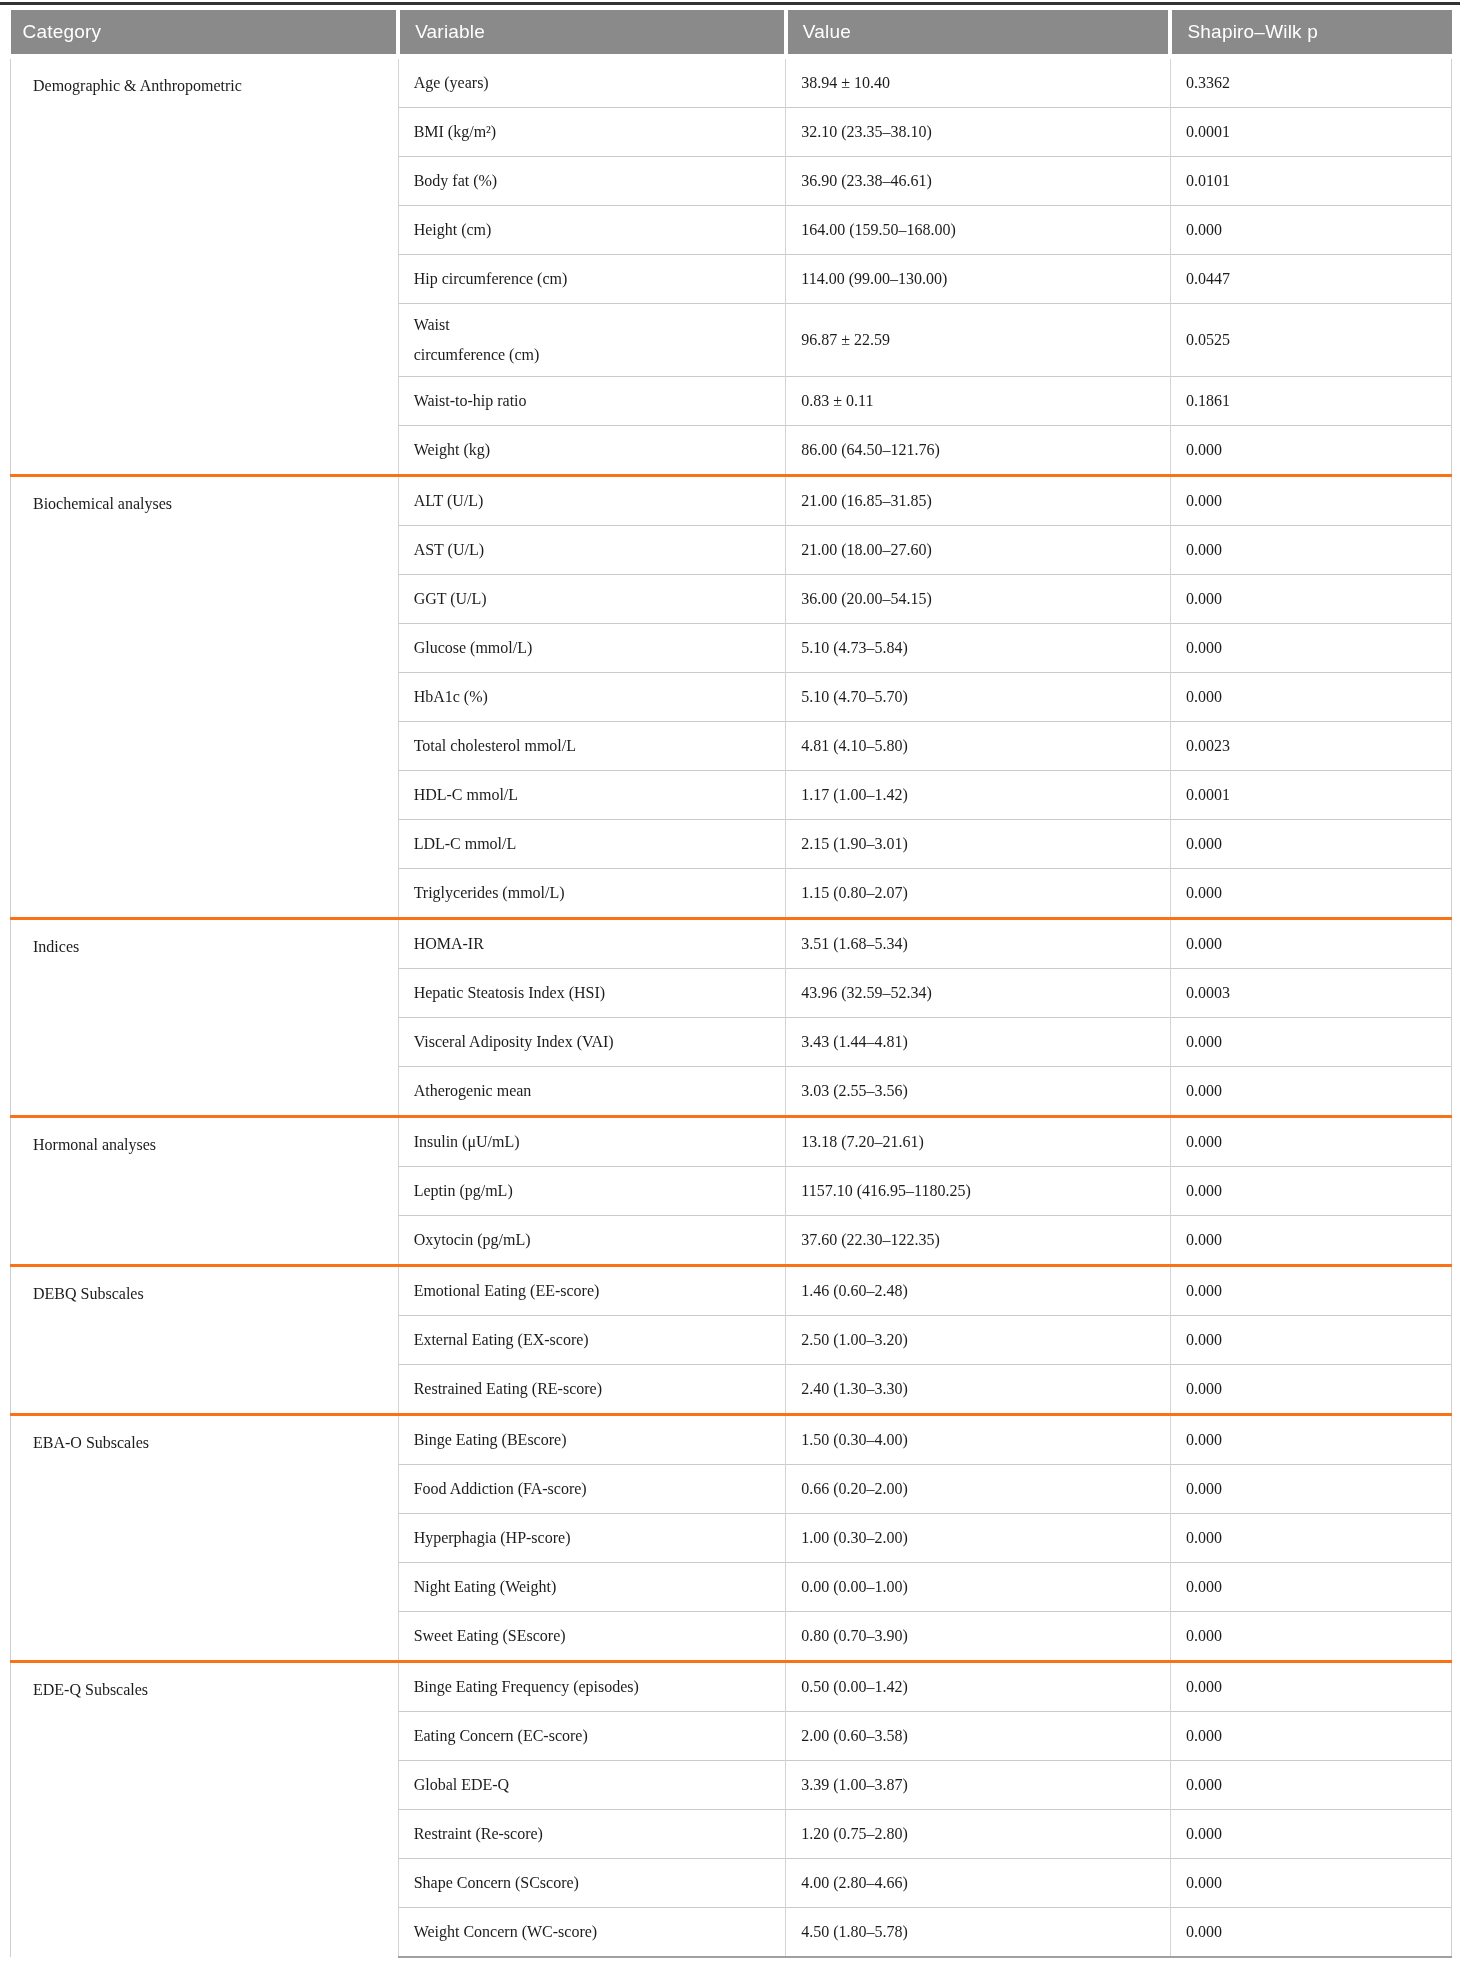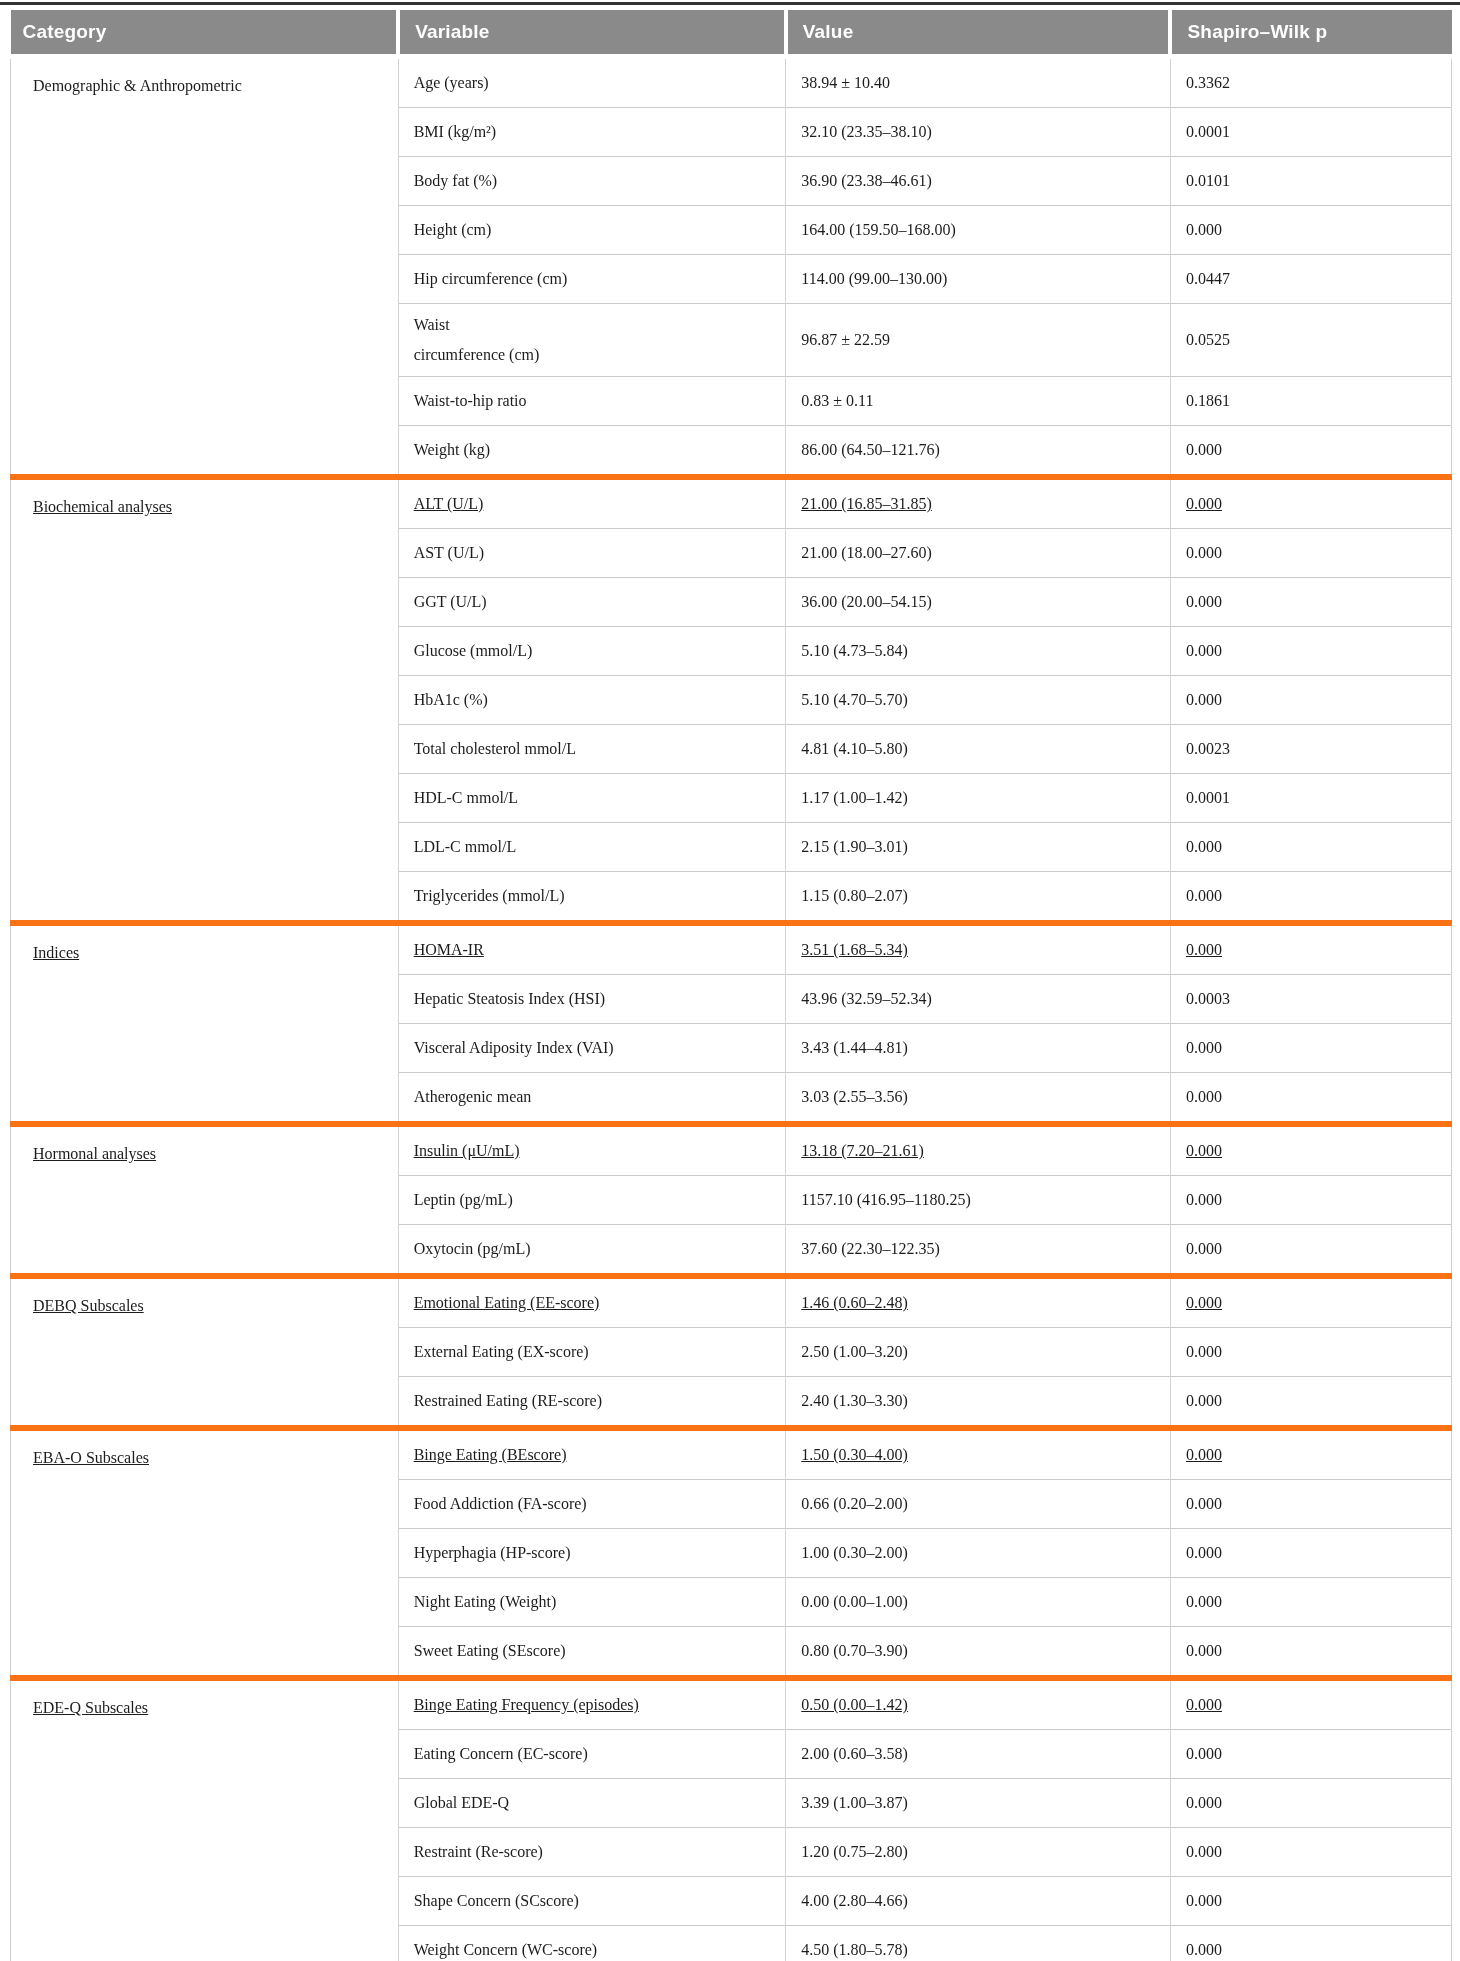--- a/index.html
+++ b/index.html
@@ -20,21 +20,21 @@
   table { border-collapse:collapse; width:100%; table-layout:fixed; }
   col.c-cat { width:26.9%; }
   col.c-var { width:26.9%; }
   col.c-val { width:26.7%; }
   col.c-p   { width:19.5%; }
 
   thead th {
     background:var(--header-bg,#8a8a8a);
     color:var(--header-text,#ffffff);
     font-family:"Liberation Sans", sans-serif;
-    font-weight:700;
+    font-weight:400;
     font-size:19px;
     letter-spacing:0.2px;
     text-align:left;
     padding:11px 10px 11px 15px;
     border-right:4px solid #ffffff;
     border-bottom:5px solid #ffffff;
     margin-top:28px;
   }
   thead th:first-child { padding-left:12px; }
   thead th:last-child { border-right:none; }
@@ -56,21 +56,21 @@
   }
   td.cell-var {
     border-left:1px solid #d4d4d4;
     white-space:pre-line;
     line-height:30px;
   }
   td.cell-val { border-left:1px solid #d4d4d4; }
   td.cell-p   { border-left:1px solid #d4d4d4; border-right:1px solid #cfcfcf; }
 
   tr.inner td { border-top:1px solid #cbcbcb; }
-  tr.group-start td { border-top:6px solid #f97316;text-decoration:underline; }
+  tr.group-start td { border-top:3px solid #f97316; }
   tbody tr:last-child td { border-bottom:2px solid #a0a0a0; }
 
   .footnote {
     margin:9px 0 0 -5px;
     font-size:14px;
     color:#111111;
   }
 </style>
 </head>
 <body style="--header-bg: #8a8a8a; --header-text: #ffffff; --rule-dark: #333333;">

